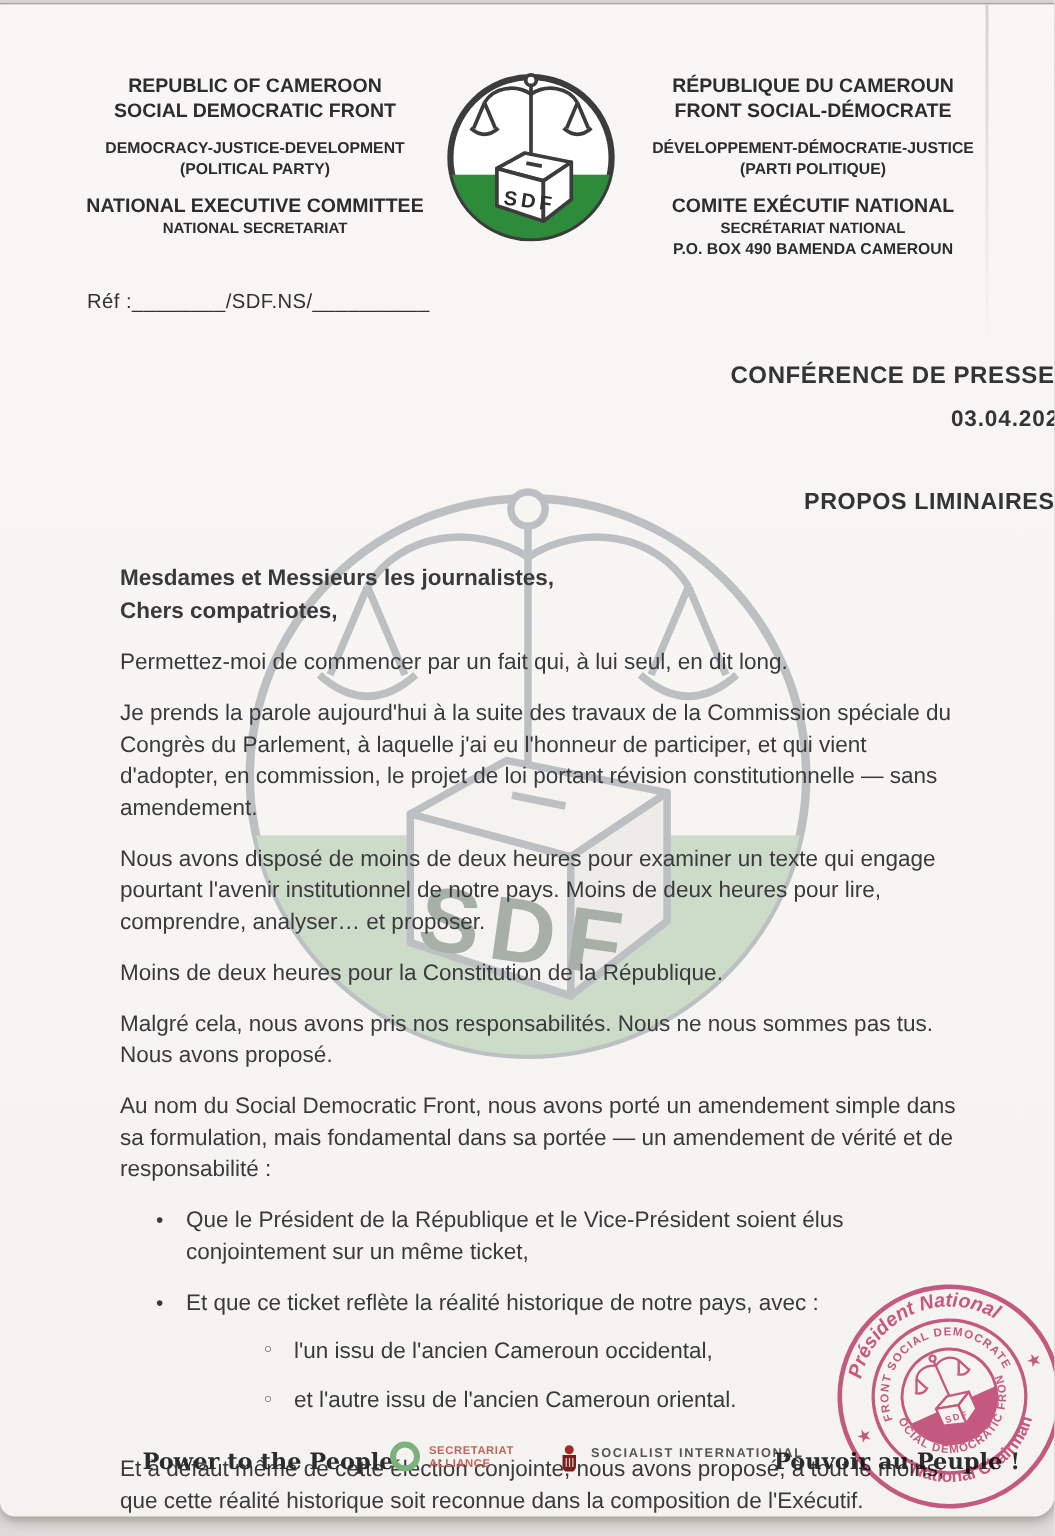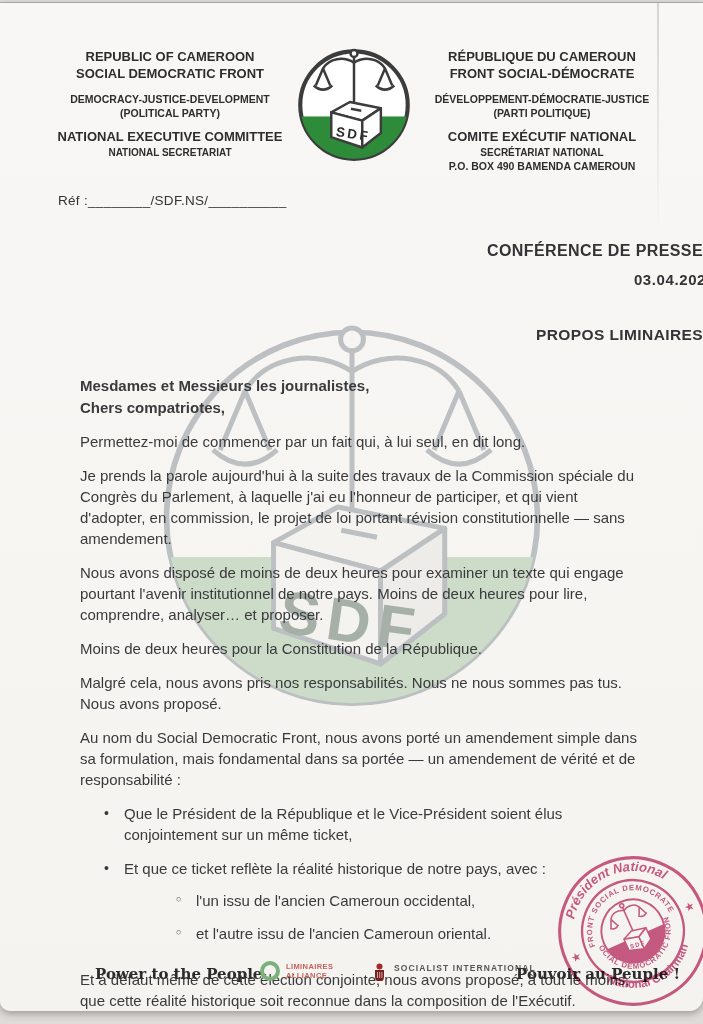--- a/index.html
+++ b/index.html
@@ -199,21 +199,21 @@
     </ul>
     <p>Et à défaut même de cette élection conjointe, nous avons proposé, à tout le moins, que cette réalité historique soit reconnue dans la composition de l'Exécutif.</p>
 
   </div>
 
   <div class="footer">
     <div class="motto motto-left">Power to the People</div>
     <div class="pa">
       <div class="pa-ring"></div>
       <div class="pa-text">
-        <div>LIMINAIRES</div>
+        <div>SECRETARIAT</div>
         <div>ALLIANCE</div>
       </div>
     </div>
     <div class="si">
       <svg width="15" height="22" viewBox="0 0 15 22">
         <circle cx="7.5" cy="3.5" r="3" fill="#a62828"></circle>
         <path d="M3 7 h9 v7 q0 3 -2 4 h-5 q-2 -1 -2 -4 z" fill="#7a1f1f"></path>
         <line x1="5.5" y1="9" x2="5.5" y2="15" stroke="#d9d2cc" stroke-width="0.8"></line>
         <line x1="7.7" y1="9" x2="7.7" y2="15" stroke="#d9d2cc" stroke-width="0.8"></line>
         <line x1="9.9" y1="9" x2="9.9" y2="15" stroke="#d9d2cc" stroke-width="0.8"></line>

